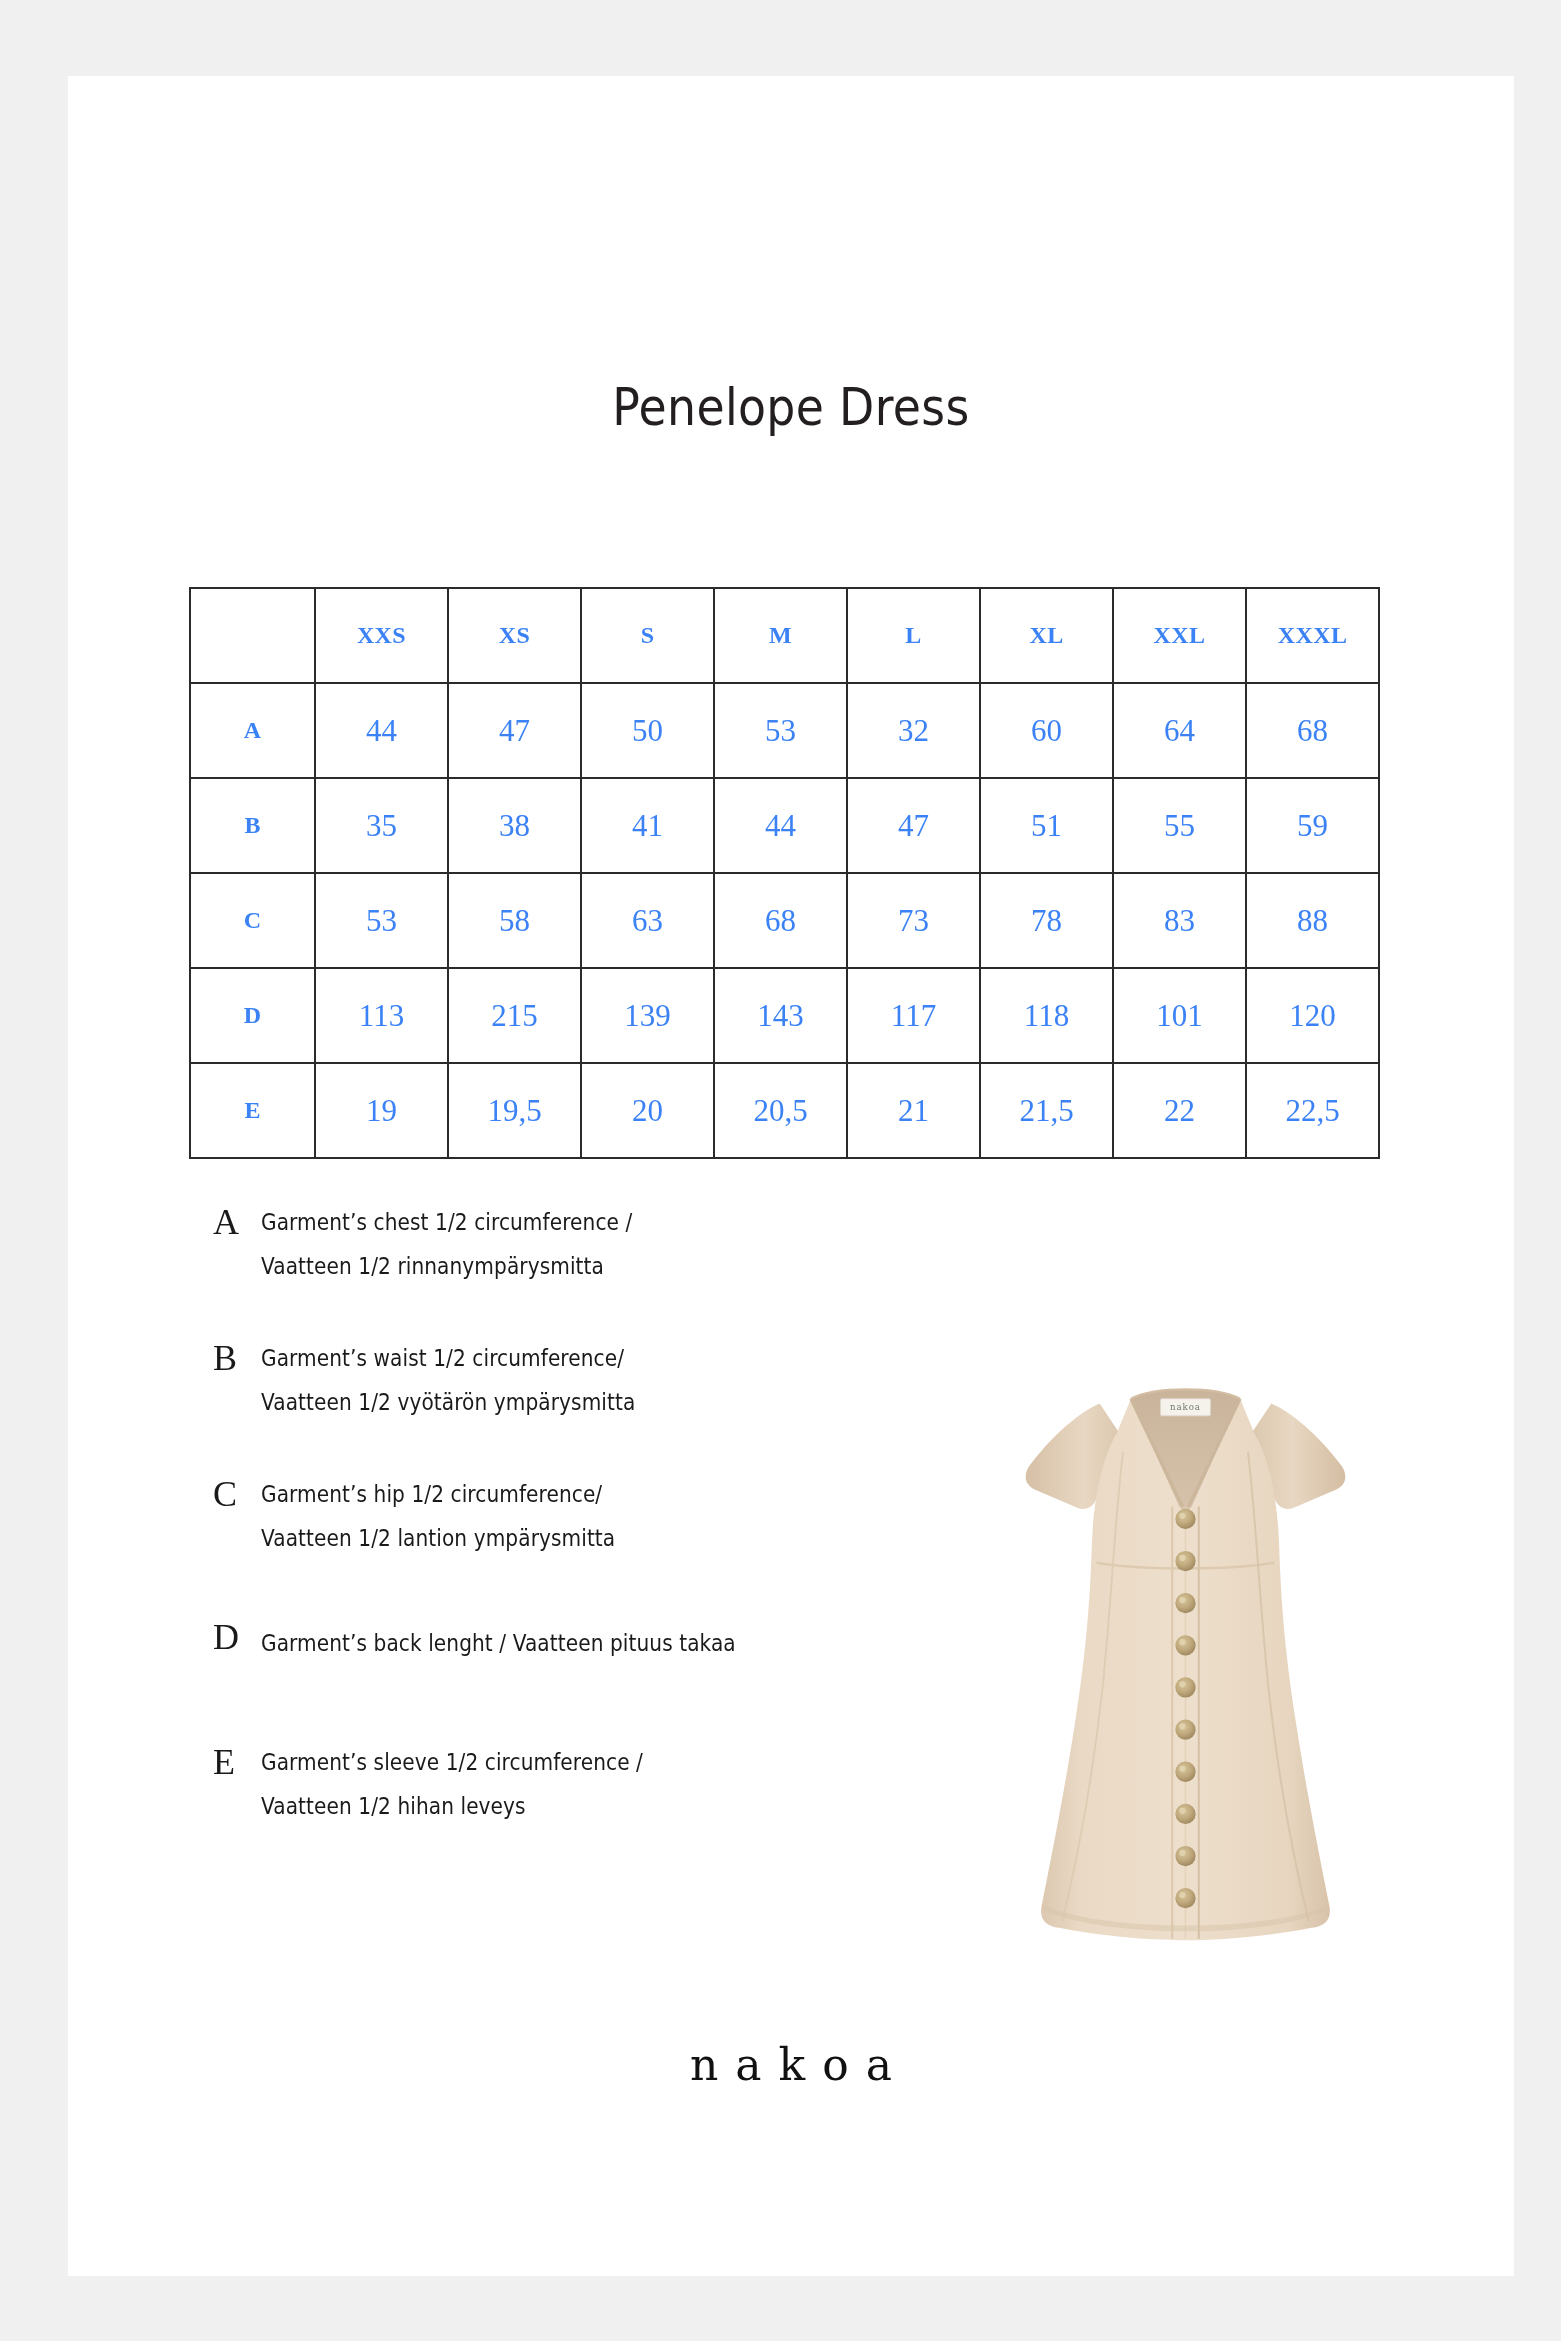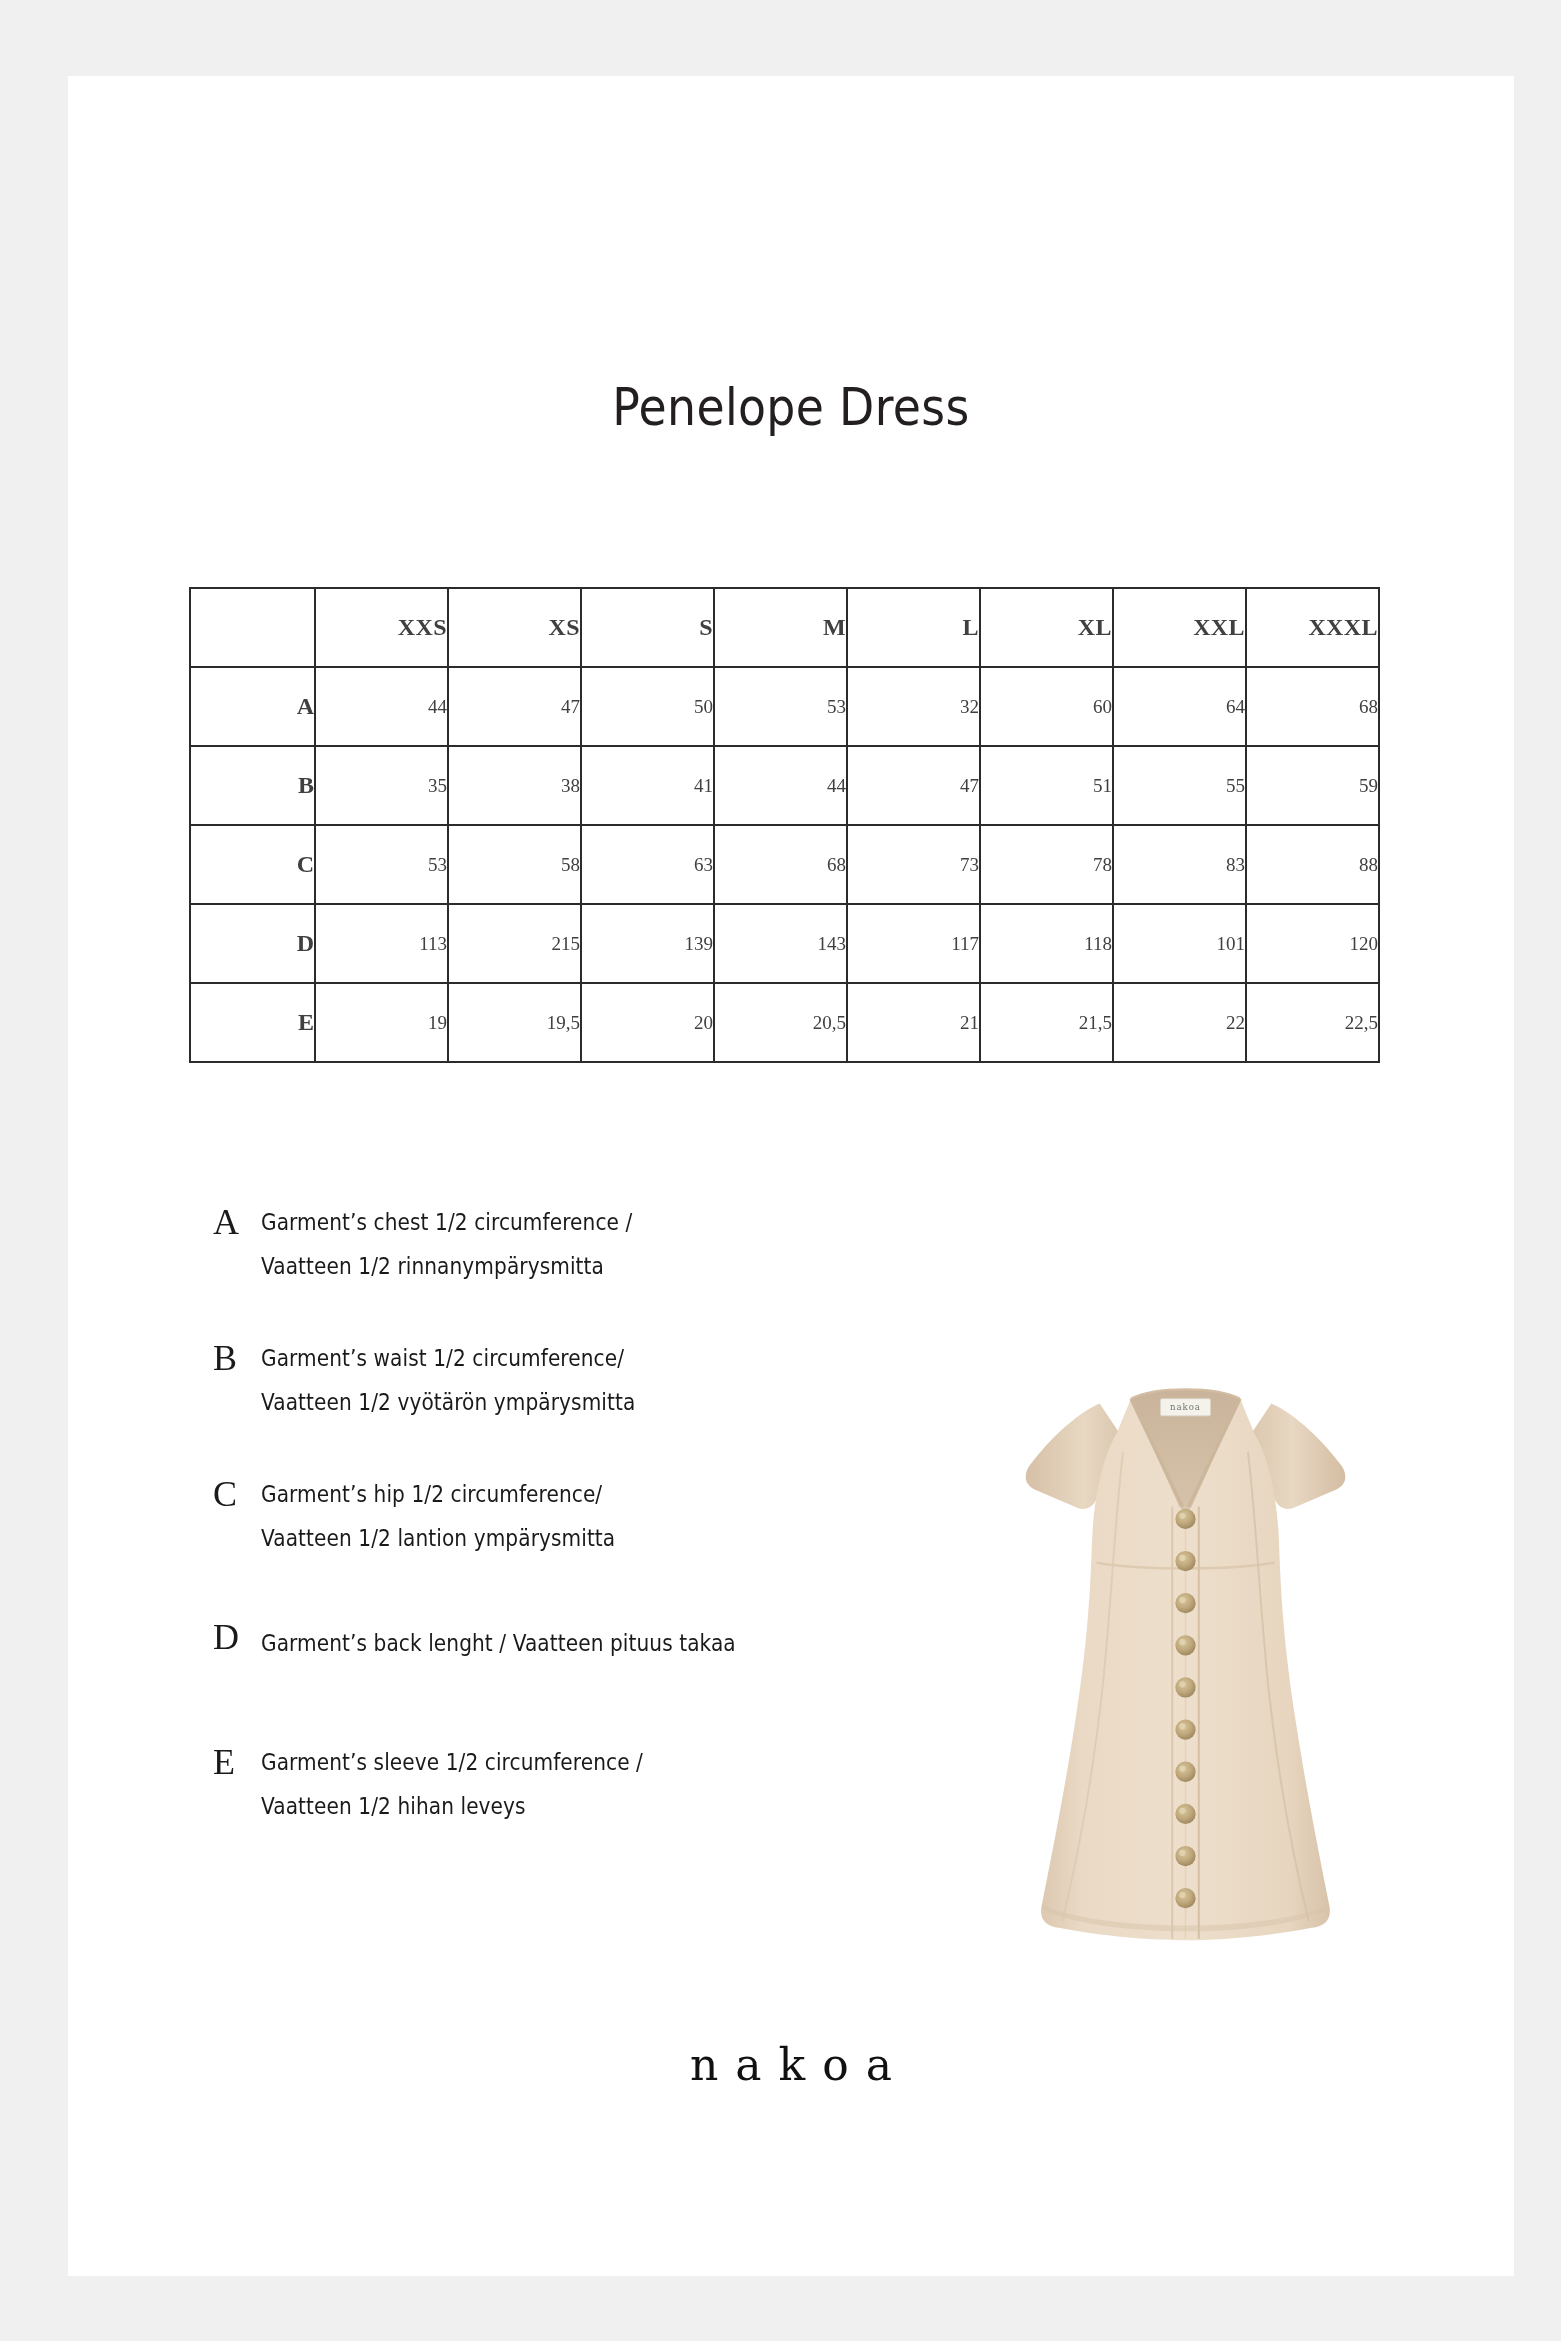--- a/index.html
+++ b/index.html
@@ -52,39 +52,39 @@
     table-layout: fixed;
     font-family: "Liberation Serif", serif;
   }
   table#size-table col.label-col { width: 125px; }
   table#size-table col.data-col  { width: 133px; }
 
   table#size-table td,
   table#size-table th {
     border: 2.3px solid #2b2b2b;
     height: 77px;
-    text-align: right;
+    text-align: center;
     vertical-align: middle;
-    padding: 0;
-    color: #404040;
+    padding: 8px;
+    color: #3b82f6;
   }
   table#size-table thead th {
     font-size: 24px;
     font-weight: 700;
     letter-spacing: 0.4px;
   }
   table#size-table thead th.blank-corner {
     border-top: 2.3px solid #2b2b2b;
   }
   table#size-table tbody td.row-label {
     font-size: 24px;
     font-weight: 700;
   }
   table#size-table tbody td.data-cell {
-    font-size: 19px;
+    font-size: 31px;
     font-weight: 400;
     margin-left: 36px;
   }
 
   
   #legend {
     position: absolute;
     left: 145px;
     top: 1124px;
     width: 632px;

